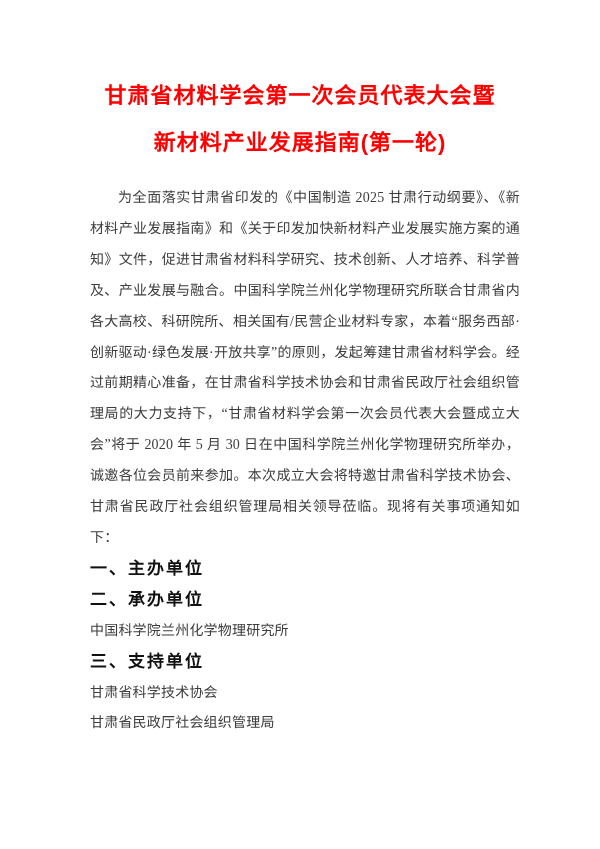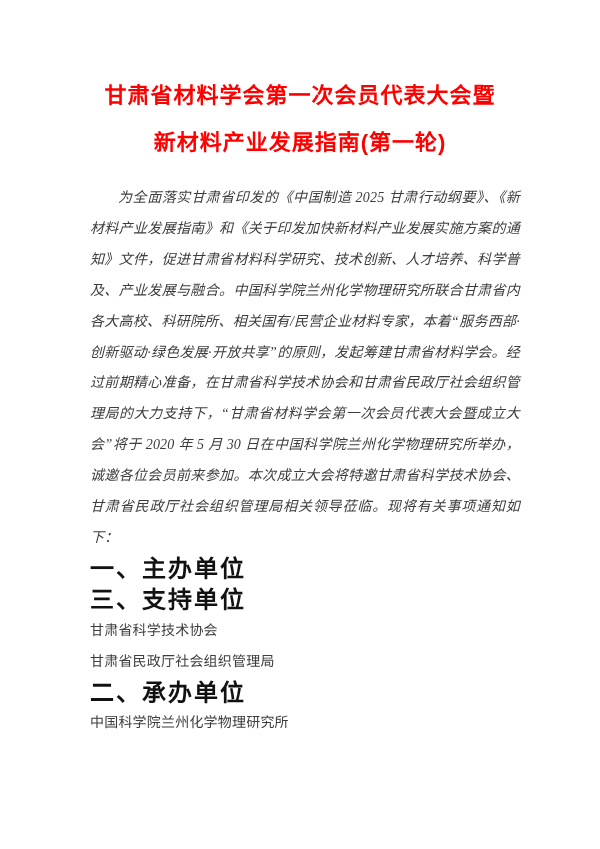--- a/index.html
+++ b/index.html
@@ -23,29 +23,28 @@
   }
   .intro {
     margin: 17px 80px 0 90px;
     font-family: "Liberation Serif", serif;
     font-size: 14px;
     line-height: 30.9px;
     letter-spacing: 0.2px;
     color: #3d3d3d;
     text-align: justify;
     text-indent: 28px;
-    font-style: italic;
   }
   .sections {
     margin: 0 83px 0 90px;
   }
   .sec-heading {
     font-family: "Liberation Sans", sans-serif;
     font-weight: bold;
-    font-size: 24px;
+    font-size: 17px;
     letter-spacing: 2px;
     line-height: 30.9px;
     color: #111111;
   }
   .sec-item {
     font-family: "Liberation Serif", serif;
     font-size: 14px;
     letter-spacing: 0.2px;
     line-height: 30.9px;
     color: #3d3d3d;
@@ -63,25 +62,25 @@
 
   <p class="intro">为全面落实甘肃省印发的《中国制造 2025 甘肃行动纲要》、《新材料产业发展指南》和《关于印发加快新材料产业发展实施方案的通知》文件，促进甘肃省材料科学研究、技术创新、人才培养、科学普及、产业发展与融合。中国科学院兰州化学物理研究所联合甘肃省内各大高校、科研院所、相关国有/民营企业材料专家，本着“服务西部·创新驱动·绿色发展·开放共享”的原则，发起筹建甘肃省材料学会。经过前期精心准备，在甘肃省科学技术协会和甘肃省民政厅社会组织管理局的大力支持下，“甘肃省材料学会第一次会员代表大会暨成立大会”将于 2020 年 5 月 30 日在中国科学院兰州化学物理研究所举办，诚邀各位会员前来参加。本次成立大会将特邀甘肃省科学技术协会、甘肃省民政厅社会组织管理局相关领导莅临。现将有关事项通知如下：</p>
 
   <div class="sections">
 
     <div>
       <div class="sec-heading">一、主办单位</div>
     </div>
 
     <div>
+      <div class="sec-heading">二、承办单位</div>
+      <div class="sec-item">中国科学院兰州化学物理研究所</div>
+    </div>
+
+    <div>
       <div class="sec-heading">三、支持单位</div>
       <div class="sec-item">甘肃省科学技术协会</div>
       <div class="sec-item">甘肃省民政厅社会组织管理局</div>
-    </div>
-
-    <div>
-      <div class="sec-heading">二、承办单位</div>
-      <div class="sec-item">中国科学院兰州化学物理研究所</div>
     </div>
 
   </div>
 
 </div>
 
 </body></html>

